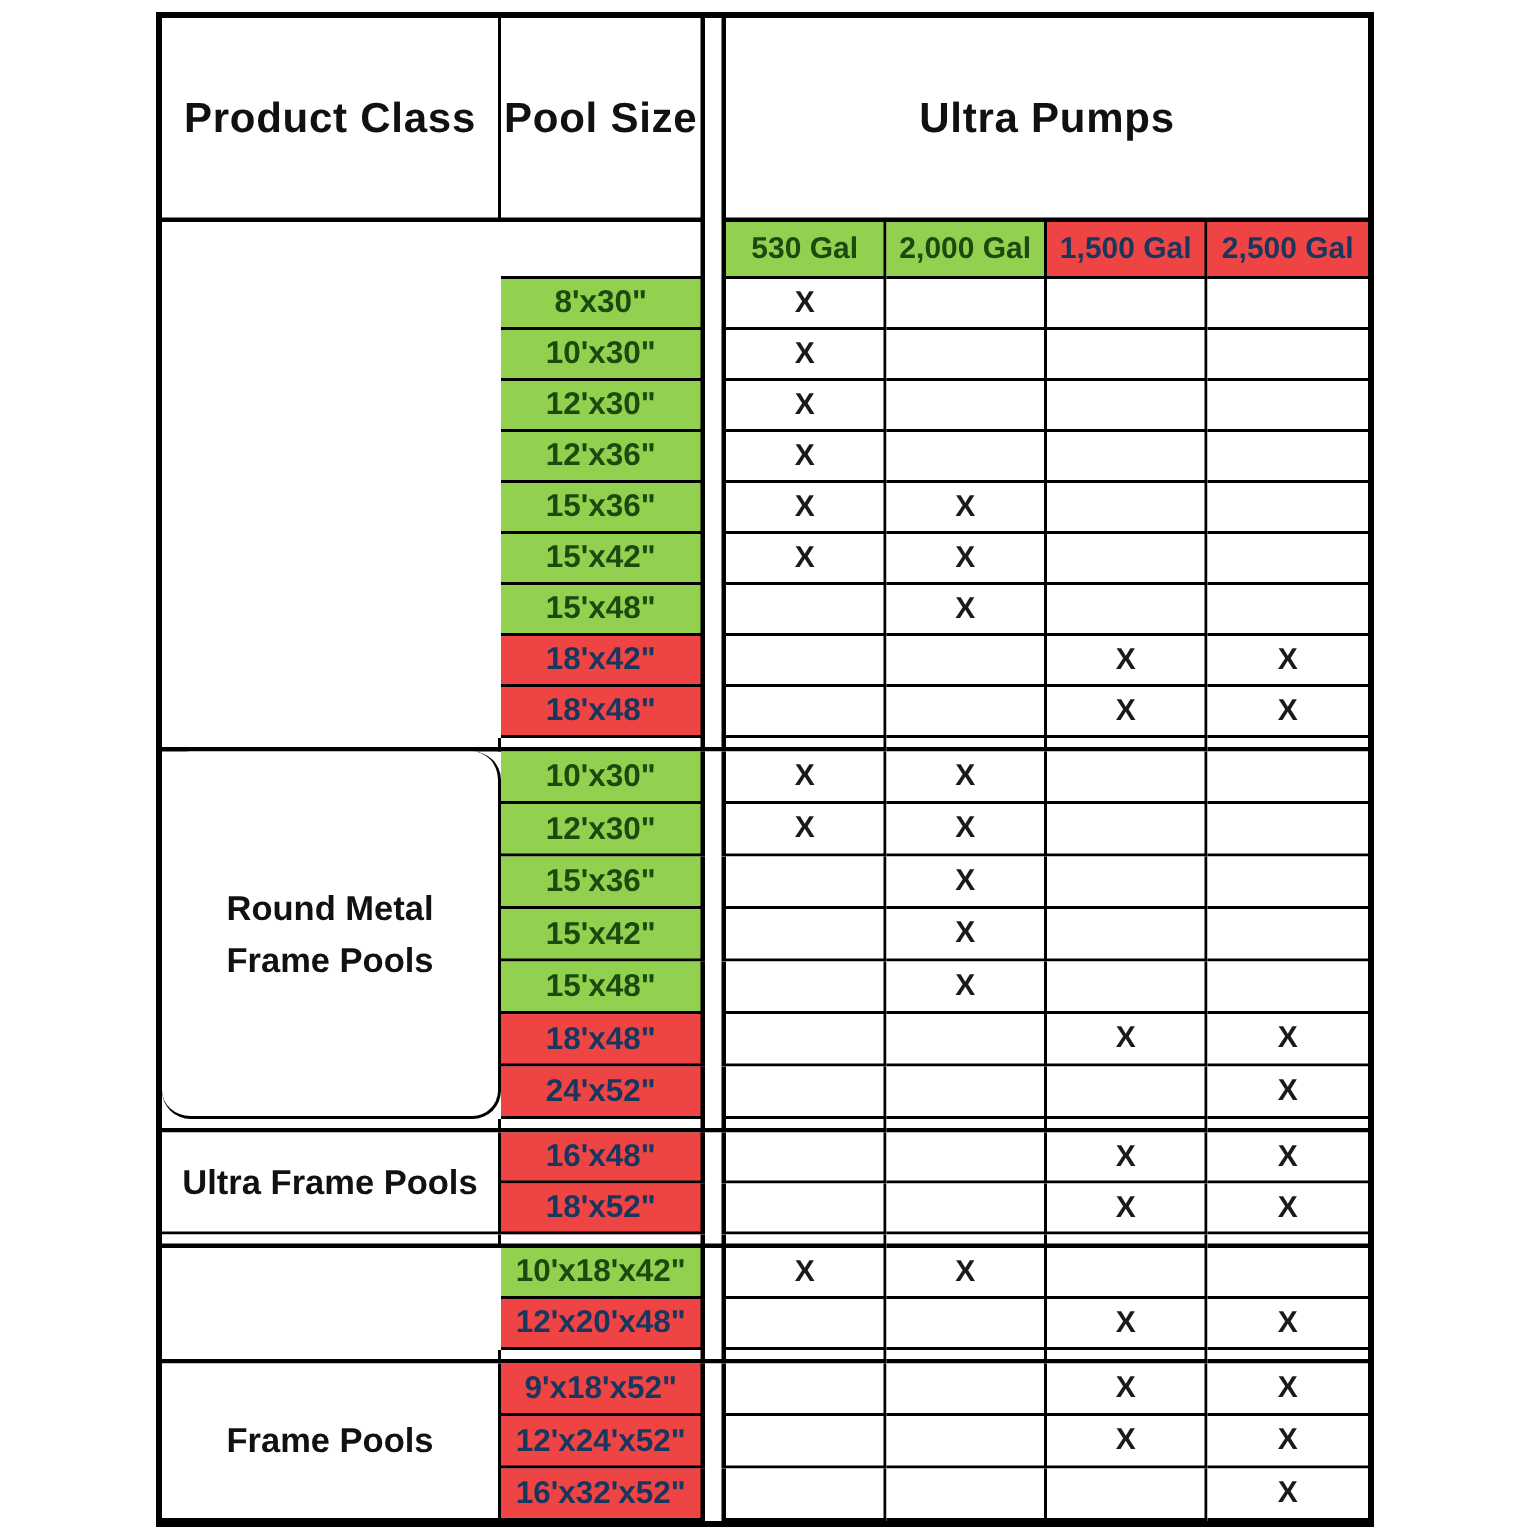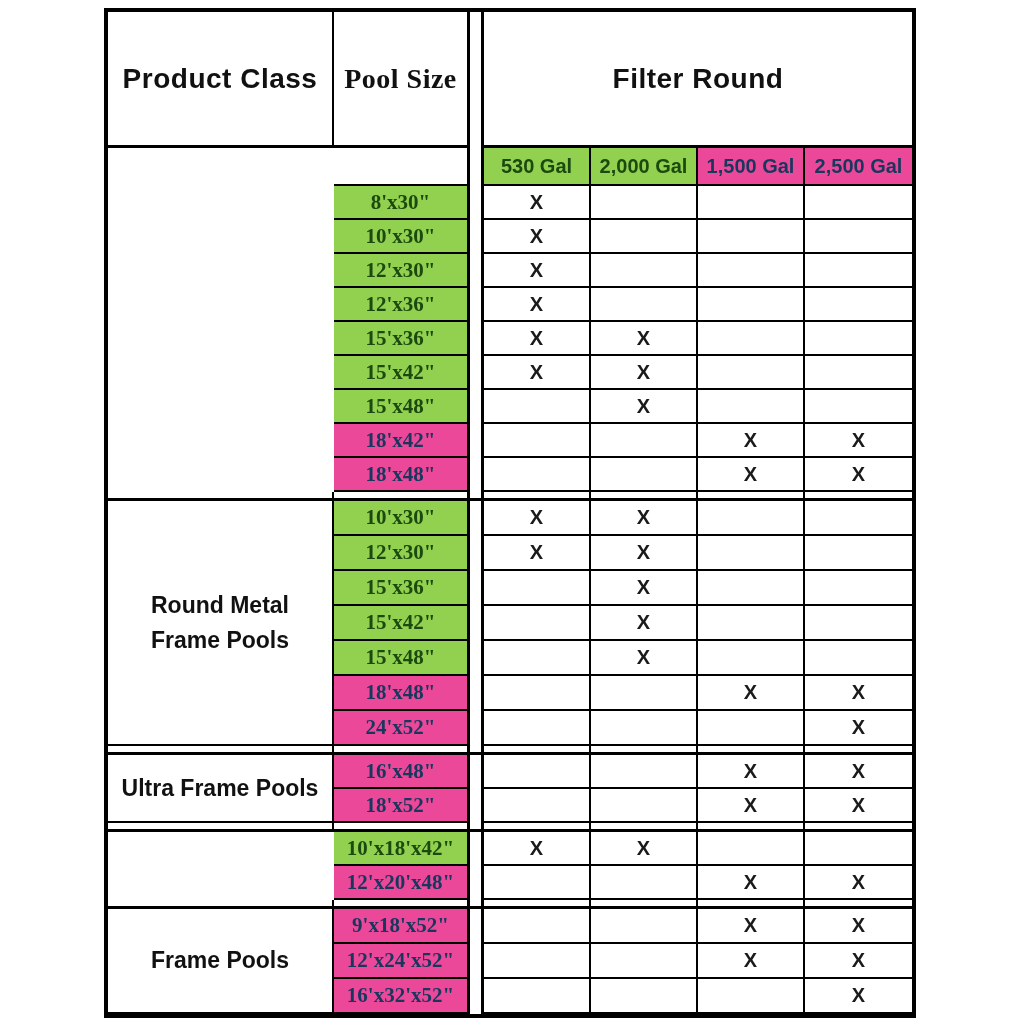--- a/index.html
+++ b/index.html
@@ -10,33 +10,33 @@
     display:grid;
     grid-template-columns:226px 136px 14px 107px 107px 107px 107px;
     border:4px solid #000;background:#fff;
   }
   .cell{
     box-sizing:border-box;display:flex;align-items:center;justify-content:center;
     border-bottom:2px solid #000;font-weight:bold;color:#111;background:#fff;
     text-align:center;
   }
   .c1{border-right:2px solid #000;}
-  .c2{border-right:3px solid #000;font-family:Liberation Serif, serif;}
+  .c2{border-right:3px solid #000;}
   .c3{border-right:3px solid #000;}
   .c4,.c5,.c6{border-right:2px solid #000;}
   .c7{border-right:0;}
   .nob{border-bottom:0;}
   .divider{border-bottom:3px solid #000;}
   .thickB{border-bottom-width:3px;}
   .header{font-size:28px;letter-spacing:0.5px;}
   .section{font-size:23px;flex-direction:column;line-height:1.5;}
   .psize{font-size:21px;}
   .subhead{font-size:20px;}
   .green{background:#92d050;color:#1c4a0e;}
-  .blue{background:#ec4899;color:#17375e;}
+  .blue{background:#ef4444;color:#17375e;}
   .mark{font-size:20px;font-weight:700;color:#1a1a1a;}
   
   .hr1{grid-column:1;grid-row:1;}
   .hr2{grid-column:2;grid-row:1;}
   .hr3{grid-column:3;grid-row:1;}
   .hr4{grid-column:4 / span 4;grid-row:1;}
   .sh1{grid-column:2;grid-row:2;}
   .sh2{grid-column:3;grid-row:2;}
   .p1{grid-column:4;grid-row:2;}
   .p2{grid-column:5;grid-row:2;}
@@ -44,21 +44,21 @@
   .p4{grid-column:7;grid-row:2;}
 </style>
 </head>
 <body>
 
 <div id="grid" style="grid-template-rows: 136px 38px 34px 34px 34px 34px 34px 34px 34px 34px 34px 9px 35px 35px 35px 35px 35px 35px 35px 9px 34px 34px 9px 34px 34px 9px 35px 35px 35px;">
 
   <div class="cell c1 header thickB hr1">Product Class</div>
   <div class="cell c2 header thickB hr2">Pool Size</div>
   <div class="cell c3 nob hr3"></div>
-  <div class="cell c7 header thickB hr4">Filter Round</div>
+  <div class="cell c7 header thickB hr4">Ultra Pumps</div>
 
   <div class="cell c2 sh1"></div>
   <div class="cell c3 nob sh2"></div>
   <div class="cell c4 subhead green p1">530 Gal</div>
   <div class="cell c5 subhead green p2">2,000 Gal</div>
   <div class="cell c6 subhead blue p3">1,500 Gal</div>
   <div class="cell c7 subhead blue p4">2,500 Gal</div>
 
     <div class="cell c2 psize green" style="grid-area: 3 / 2;">8'x30"</div>
     <div class="cell c3 nob" style="grid-area: 3 / 3;"></div>
@@ -114,21 +114,21 @@
     <div class="cell c5 mark" style="grid-area: 11 / 5;"></div>
     <div class="cell c6 mark" style="grid-area: 11 / 6;">X</div>
     <div class="cell c7 mark" style="grid-area: 11 / 7;">X</div>
     <div class="cell c1 divider" style="grid-area: 12 / 1;"></div>
     <div class="cell c2 divider" style="grid-area: 12 / 2;"></div>
     <div class="cell c3 divider" style="grid-area: 12 / 3;"></div>
     <div class="cell c4 divider" style="grid-area: 12 / 4;"></div>
     <div class="cell c5 divider" style="grid-area: 12 / 5;"></div>
     <div class="cell c6 divider" style="grid-area: 12 / 6;"></div>
     <div class="cell c7 divider" style="grid-area: 12 / 7;"></div>
-    <div class="cell c1 section" style="grid-area: 13 / 1 / span 7;">
+    <div class="cell c1 section" style="grid-area: 13 / 1 / span 7; border-radius: 19px;">
       <div>Round Metal</div>
       <div>Frame Pools</div>
     </div>
     <div class="cell c2 psize green" style="grid-area: 13 / 2;">10'x30"</div>
     <div class="cell c3 nob" style="grid-area: 13 / 3;"></div>
     <div class="cell c4 mark" style="grid-area: 13 / 4;">X</div>
     <div class="cell c5 mark" style="grid-area: 13 / 5;">X</div>
     <div class="cell c6 mark" style="grid-area: 13 / 6;"></div>
     <div class="cell c7 mark" style="grid-area: 13 / 7;"></div>
     <div class="cell c2 psize green" style="grid-area: 14 / 2;">12'x30"</div>

